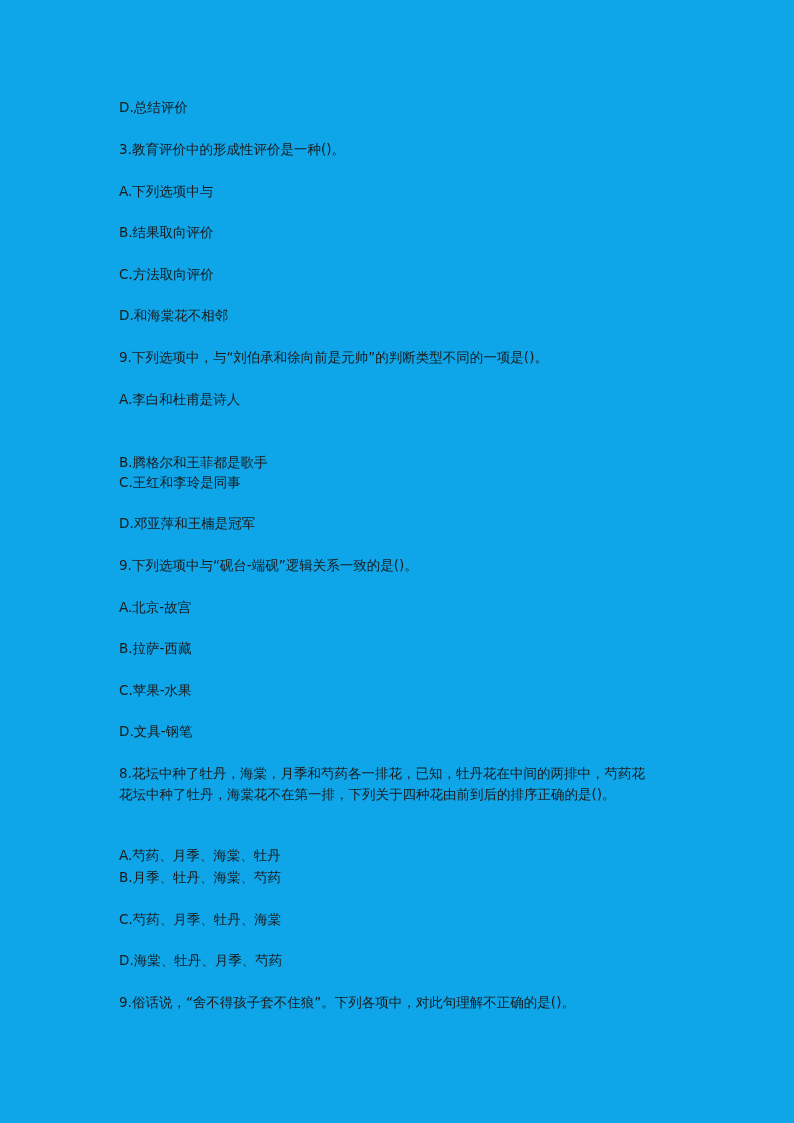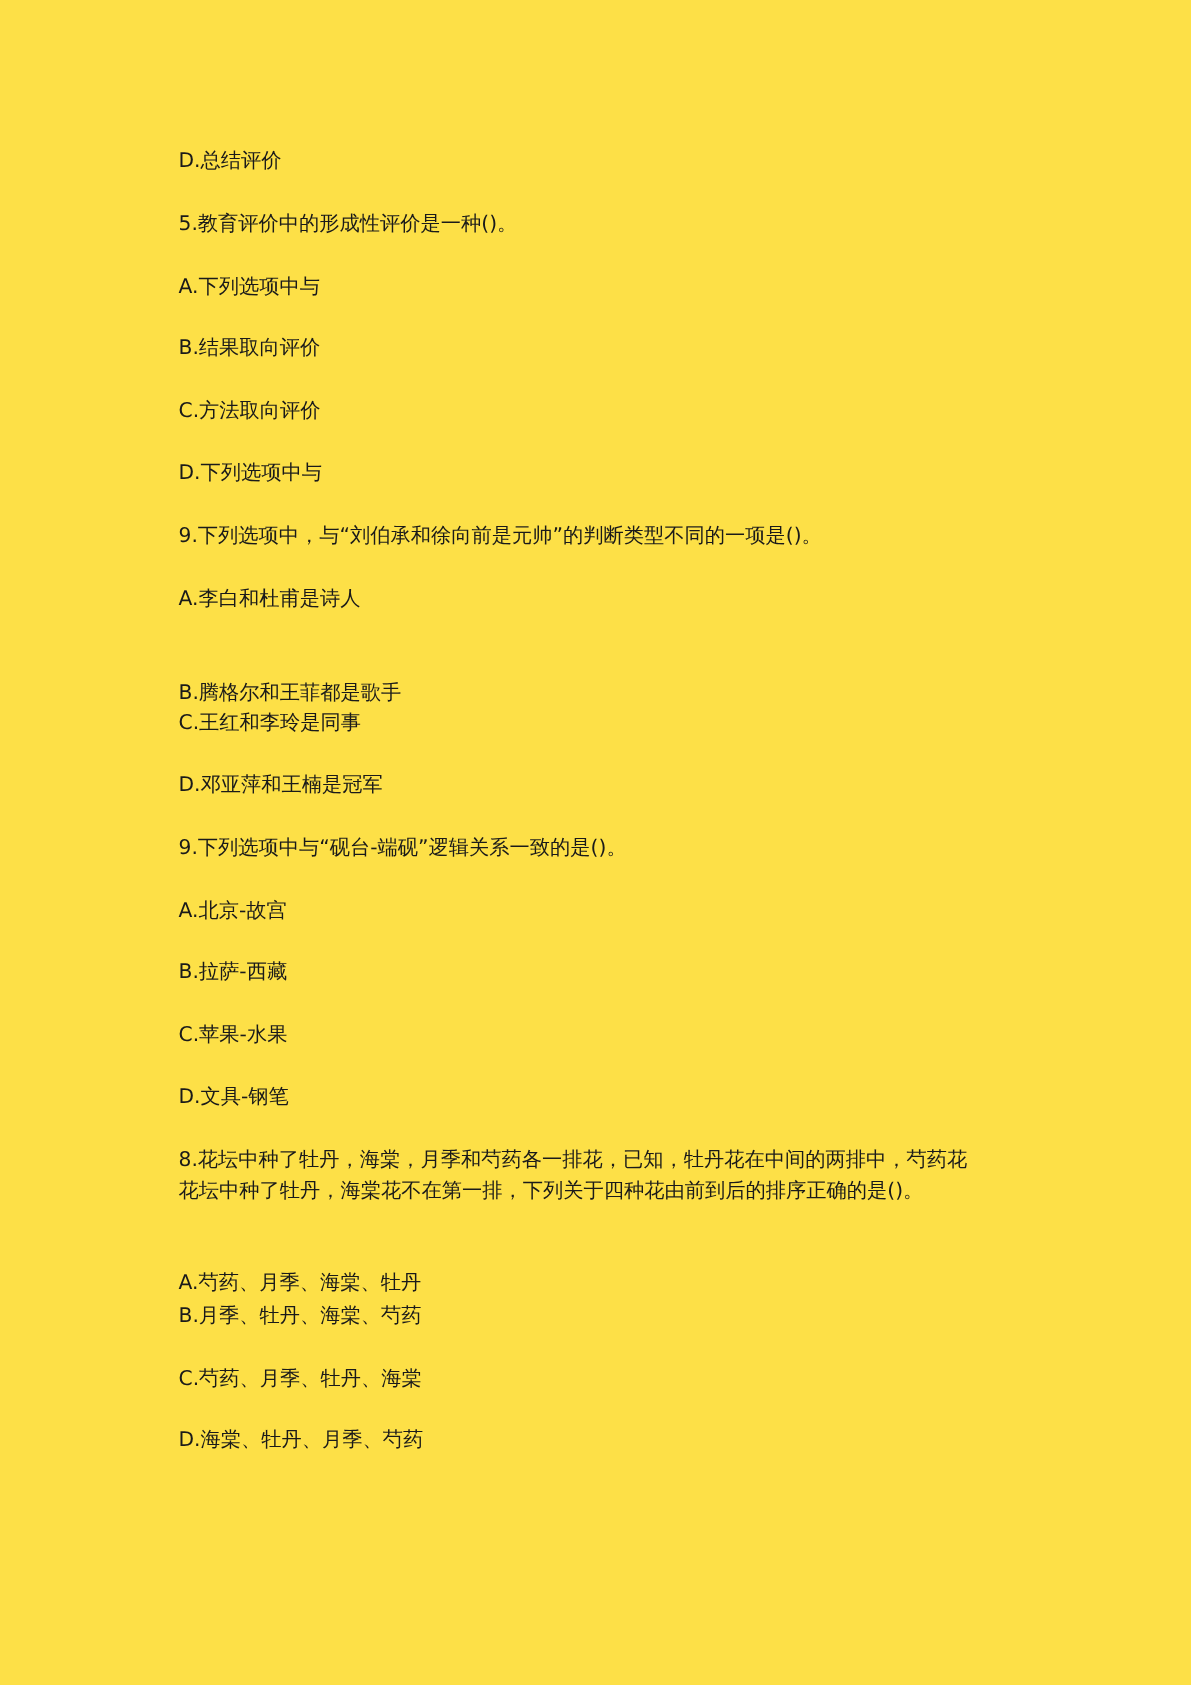--- a/index.html
+++ b/index.html
@@ -13,55 +13,56 @@
       position: relative;
       overflow: hidden;
       font-family: "DejaVu Sans", "Liberation Sans", sans-serif;
       color: #1a1a1a;
     }
     .page {
       position: absolute;
       left: 0; top: 0;
       width: 794px;
       height: 1123px;
-      background: #fde047;
+      background: #0ea5e9;
     }
     .line {
       position: absolute;
       left: 119px;
       font-size: 13.5px;
       line-height: 20px;
       white-space: nowrap;
       letter-spacing: 0px;
     }
   </style>
 </head>
 <body>
 
 <div class="page">
   <div class="line" style="top:97px">D.总结评价</div>
 
-  <div class="line" style="top:139px">5.教育评价中的形成性评价是一种()。</div>
+  <div class="line" style="top:139px">3.教育评价中的形成性评价是一种()。</div>
   <div class="line" style="top:181px">A.下列选项中与</div>
   <div class="line" style="top:222px">B.结果取向评价</div>
   <div class="line" style="top:264px">C.方法取向评价</div>
-  <div class="line" style="top:305px">D.下列选项中与</div>
+  <div class="line" style="top:305px">D.和海棠花不相邻</div>
 
   <div class="line" style="top:347px">9.下列选项中，与“刘伯承和徐向前是元帅”的判断类型不同的一项是()。</div>
   <div class="line" style="top:389px">A.李白和杜甫是诗人</div>
   <div class="line" style="top:452px">B.腾格尔和王菲都是歌手</div>
   <div class="line" style="top:472px">C.王红和李玲是同事</div>
   <div class="line" style="top:513px">D.邓亚萍和王楠是冠军</div>
 
   <div class="line" style="top:555px">9.下列选项中与“砚台-端砚”逻辑关系一致的是()。</div>
   <div class="line" style="top:597px">A.北京-故宫</div>
   <div class="line" style="top:638px">B.拉萨-西藏</div>
   <div class="line" style="top:680px">C.苹果-水果</div>
   <div class="line" style="top:721px">D.文具-钢笔</div>
 
   <div class="line" style="top:763px">8.花坛中种了牡丹，海棠，月季和芍药各一排花，已知，牡丹花在中间的两排中，芍药花</div>
   <div class="line" style="top:784px">花坛中种了牡丹，海棠花不在第一排，下列关于四种花由前到后的排序正确的是()。</div>
   <div class="line" style="top:845px">A.芍药、月季、海棠、牡丹</div>
   <div class="line" style="top:867px">B.月季、牡丹、海棠、芍药</div>
   <div class="line" style="top:909px">C.芍药、月季、牡丹、海棠</div>
   <div class="line" style="top:950px">D.海棠、牡丹、月季、芍药</div>
 
+  <div class="line" style="top:992px">9.俗话说，“舍不得孩子套不住狼”。下列各项中，对此句理解不正确的是()。</div>
 </div>
 
 </body></html>

